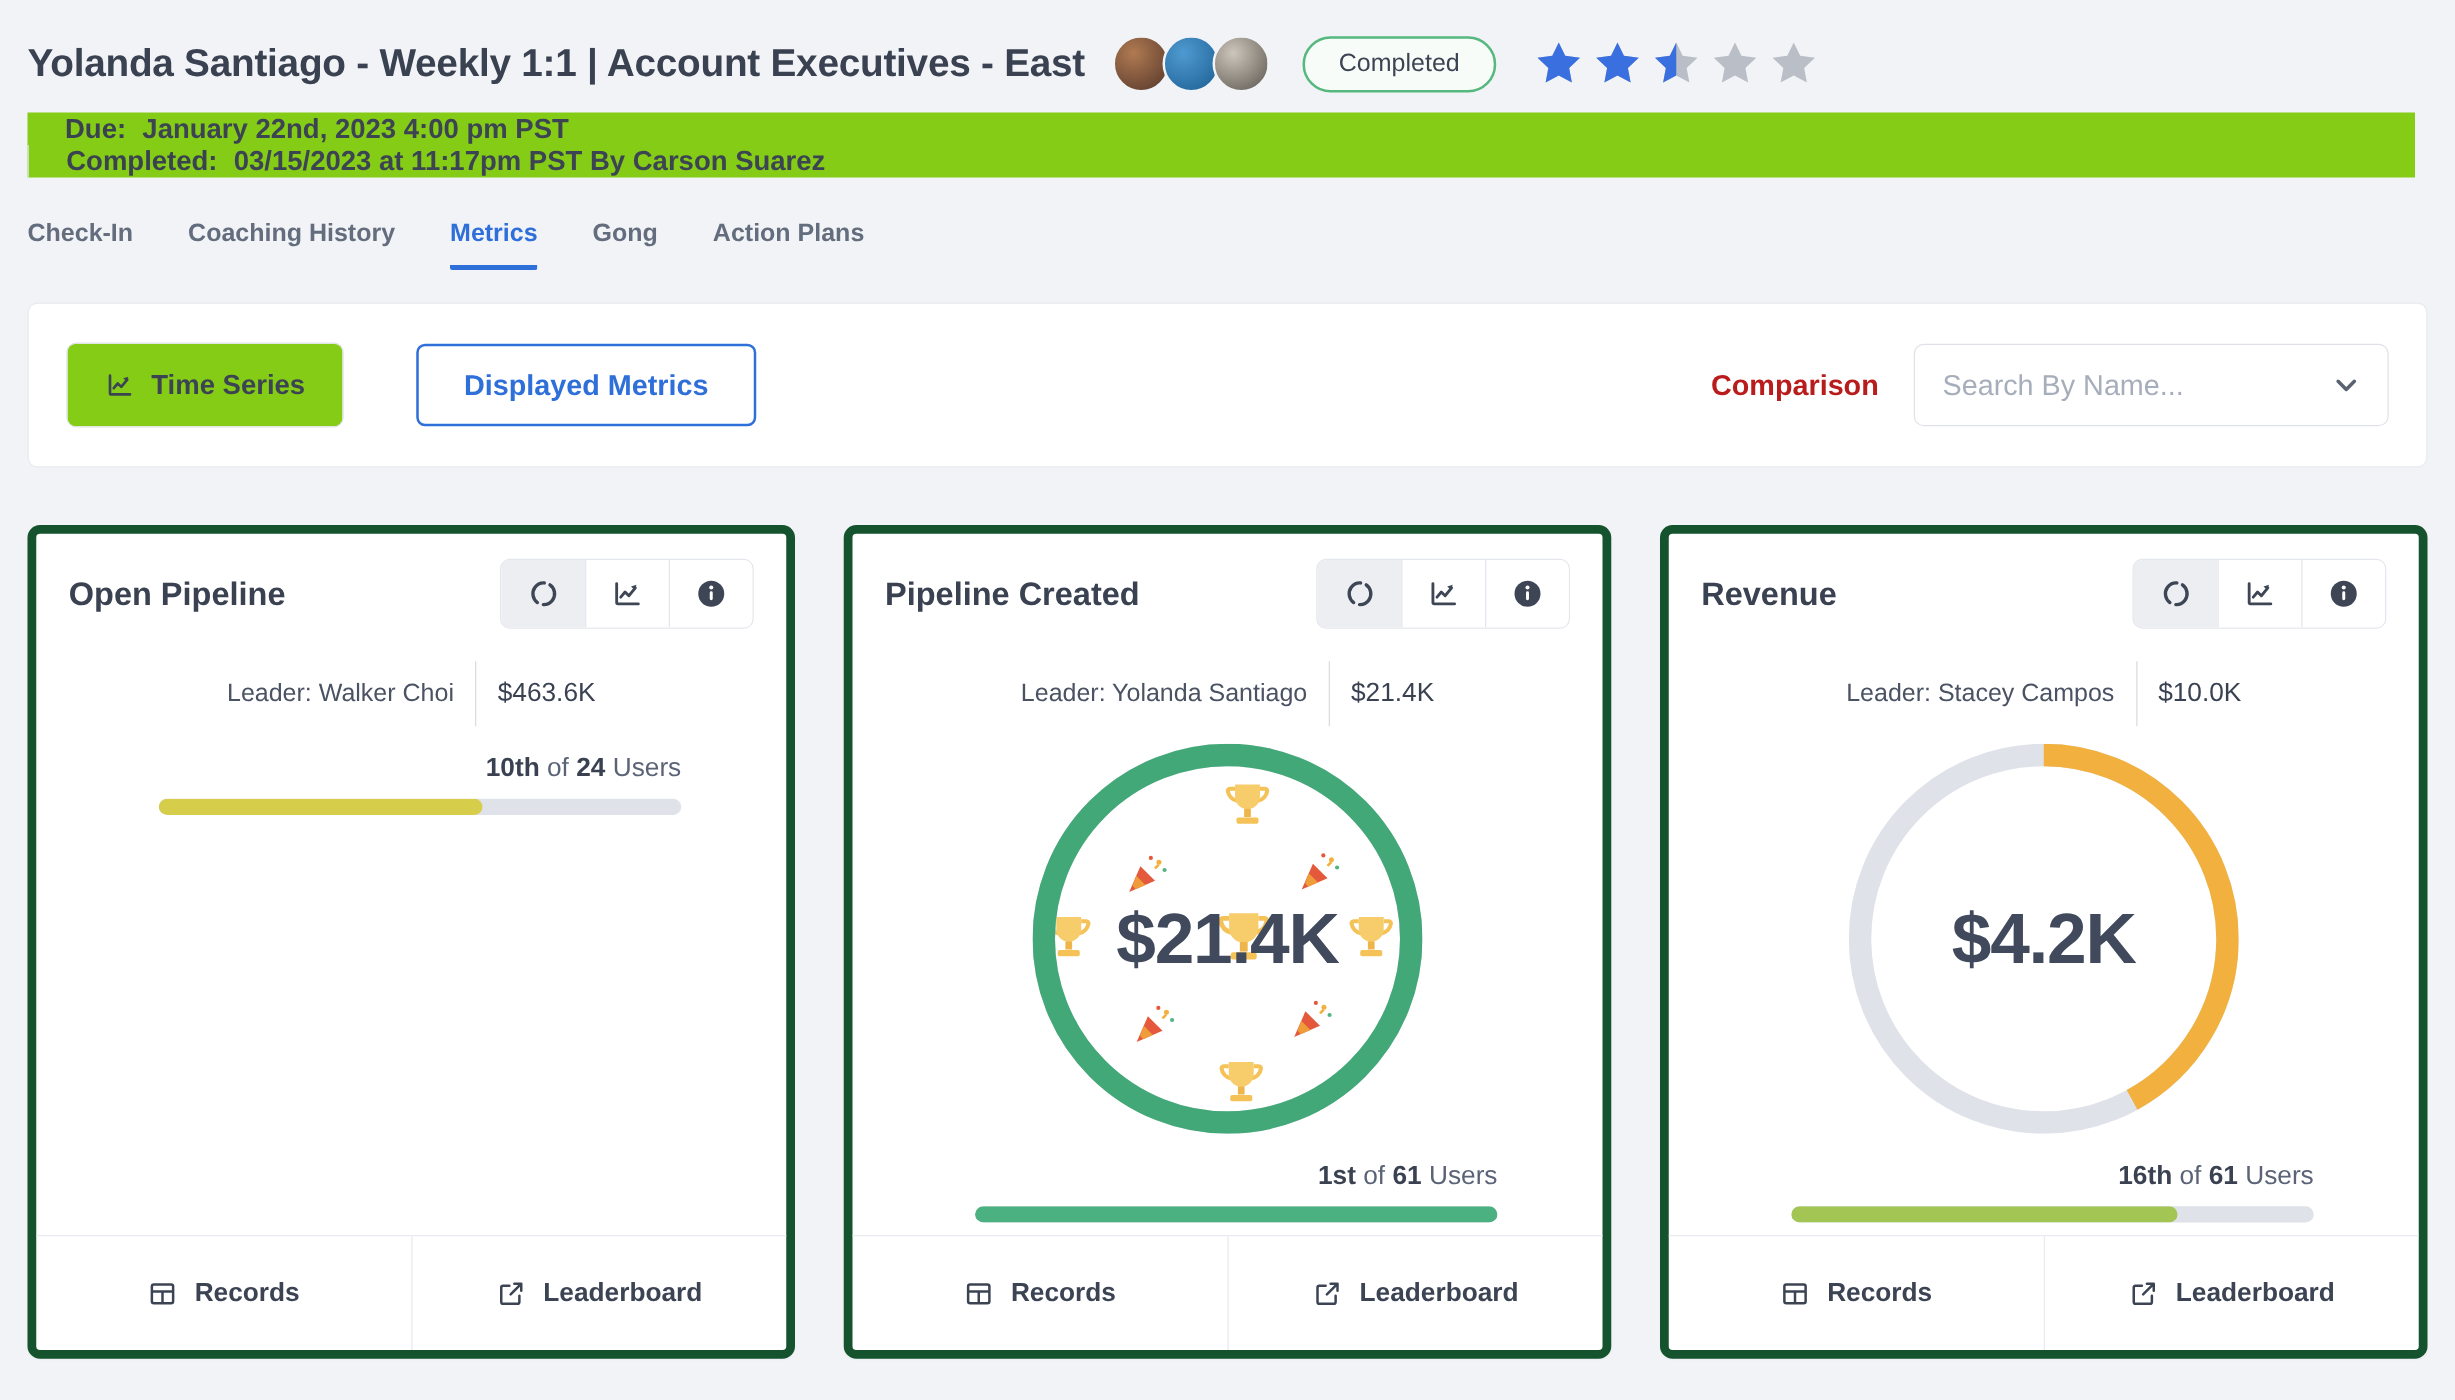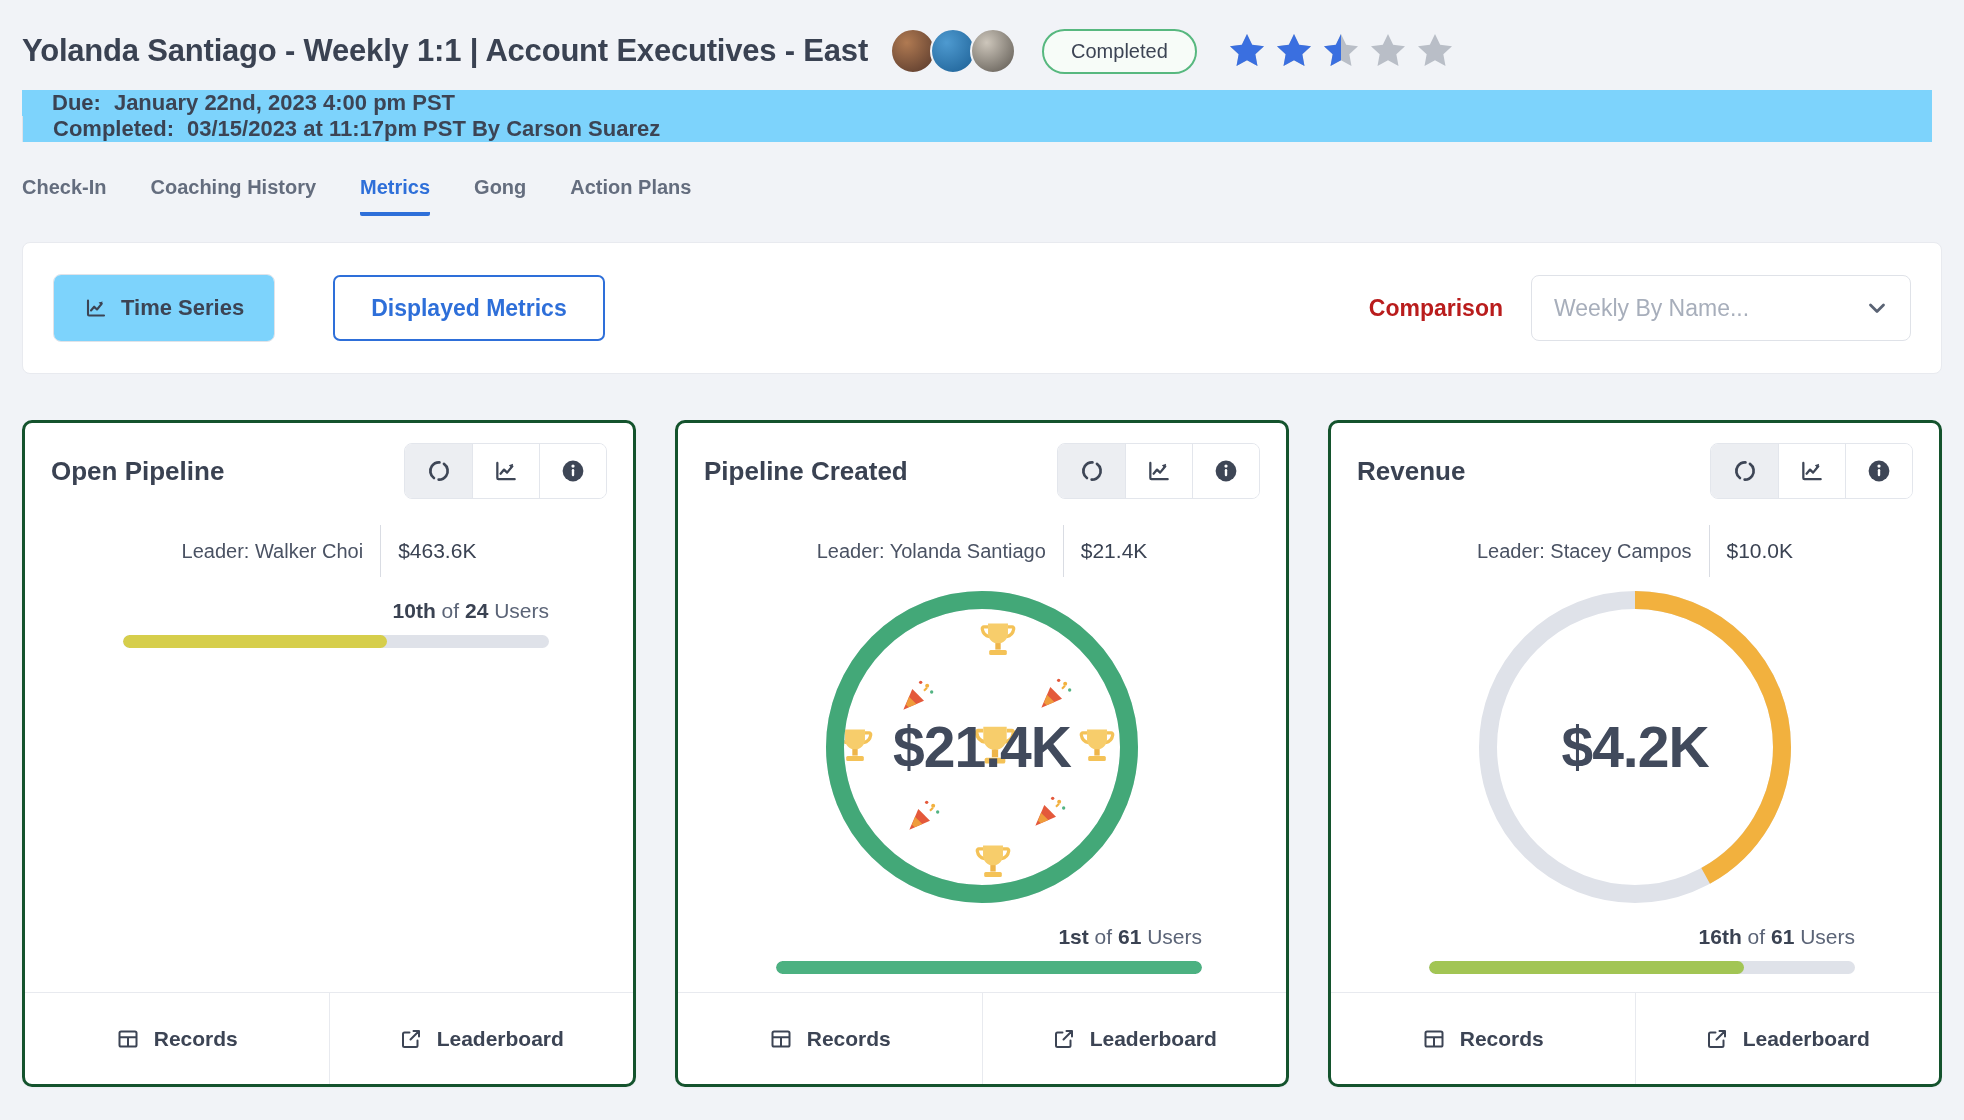--- a/index.html
+++ b/index.html
@@ -33,21 +33,21 @@
   .tab { font-size:20px; font-weight:700; color:#646d7e; padding-bottom:13px;
          border-bottom:4px solid transparent; cursor:pointer; }
   .tab.active { color:#2e6fd9; border-bottom-color:#2e6fd9; border-radius:2px; }
   
   .toolbar {
     margin:26px 22px 0 22px; height:132px; background:#fff;
     border:1px solid #e8eaef; border-radius:8px;
     display:flex; align-items:center; padding:0 30px;
   }
   .seg-control { display:flex; border:1px solid #e0e3e9; border-radius:8px; overflow:hidden; height:68px; background:#fff; }
-  .seg { display:flex; align-items:center; gap:13px; padding:0 30px; font-size:22px; font-weight:700; color:#3c4454; cursor:pointer; background:#7dd3fc; }
+  .seg { display:flex; align-items:center; gap:13px; padding:0 30px; font-size:22px; font-weight:700; color:#3c4454; cursor:pointer; background:#84cc16; }
   .seg + .seg { border-left:1px solid #e0e3e9; }
   .seg.active { background:#eceef2; }
   .seg svg { width:24px; height:24px; }
   .displayed-metrics {
     margin-left:58px; height:66px; padding:0 36px;
     background:#fff; border:2px solid #2e6fd9; border-radius:7px;
     color:#2e6fd9; font-size:23px; font-weight:700; cursor:pointer;
     font-family:"Liberation Sans", sans-serif;
   }
   .toolbar .spacer { flex:1; }
@@ -55,21 +55,21 @@
   .comparison-select {
     width:380px; height:66px; border:1px solid #dfe2e8; border-radius:8px;
     display:flex; align-items:center; padding:0 20px 0 22px; background:#fff; cursor:pointer;
   }
   .comparison-select .placeholder { font-size:23px; color:#a7aebb; flex:1; }
   .comparison-select svg { width:26px; height:26px; }
   
   .cards { display:flex; gap:39px; padding:46px 22px 0 22px; }
   .card {
     width:615px; height:667px; background:#fff;
-    border:3px solid #14532d; border-radius:10px;
+    border:7px solid #14532d; border-radius:10px;
     display:flex; flex-direction:column;
     box-shadow:0 1px 2px rgba(40,50,70,.03);
   }
   .card-body { flex:1; padding:20px 26px 0 26px; display:flex; flex-direction:column; }
   .card-head { display:flex; justify-content:space-between; align-items:center; }
   .card-title { font-size:26px; font-weight:700; color:#3a4252; }
   .card-controls { display:flex; border:1px solid #e3e6ec; border-radius:8px; overflow:hidden; height:56px; background:#fff; }
   .cbtn { width:67px; display:flex; align-items:center; justify-content:center; cursor:pointer; background:#fff; }
   .cbtn + .cbtn { border-left:1px solid #e3e6ec; }
   .cbtn.active { background:#eceef2; }
@@ -227,21 +227,21 @@
       <svg>
           <use href="#sym-linechart"></use>
         </svg>
       <span>Time Series</span>
     </div>
   </div>
   <button class="displayed-metrics">Displayed Metrics</button>
   <div class="spacer"></div>
   <span class="comparison-label">Comparison</span>
   <div class="comparison-select">
-    <span class="placeholder">Weekly By Name...</span>
+    <span class="placeholder">Search By Name...</span>
     <svg>
         <use href="#sym-chevron"></use>
       </svg>
   </div>
 </div>
 
 <div class="cards">
 
   <div class="card">
     <div class="card-body">

